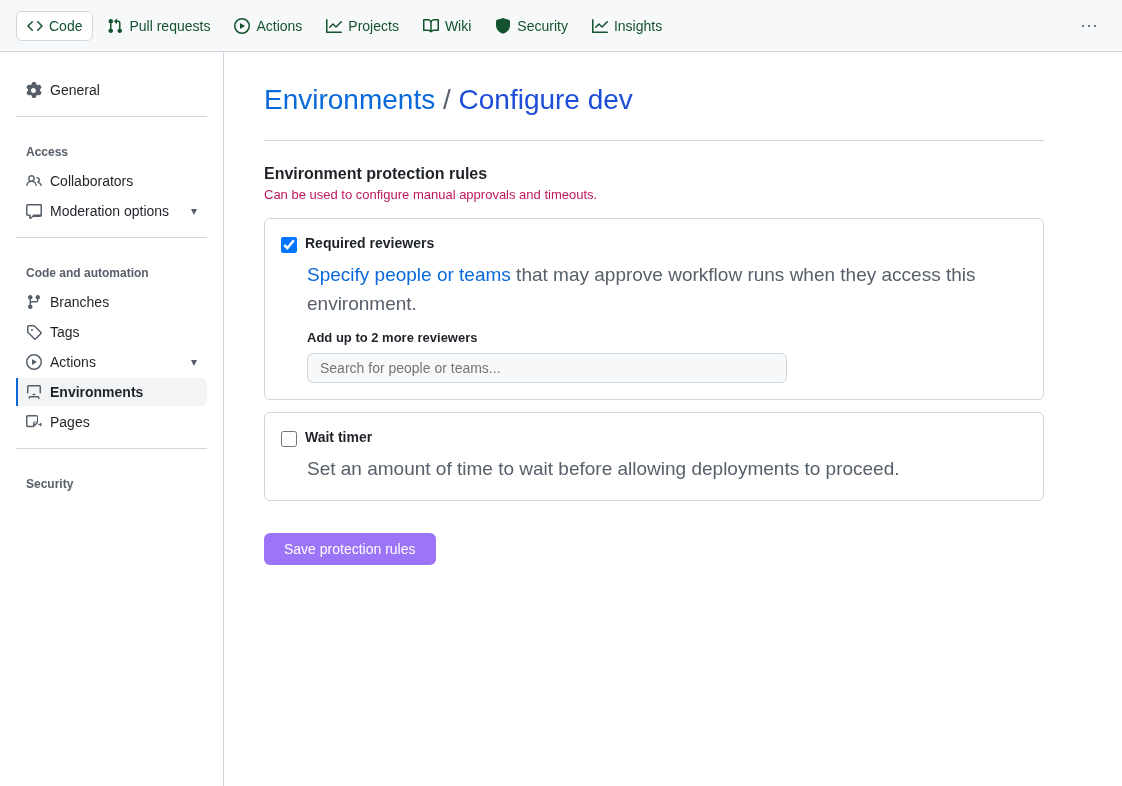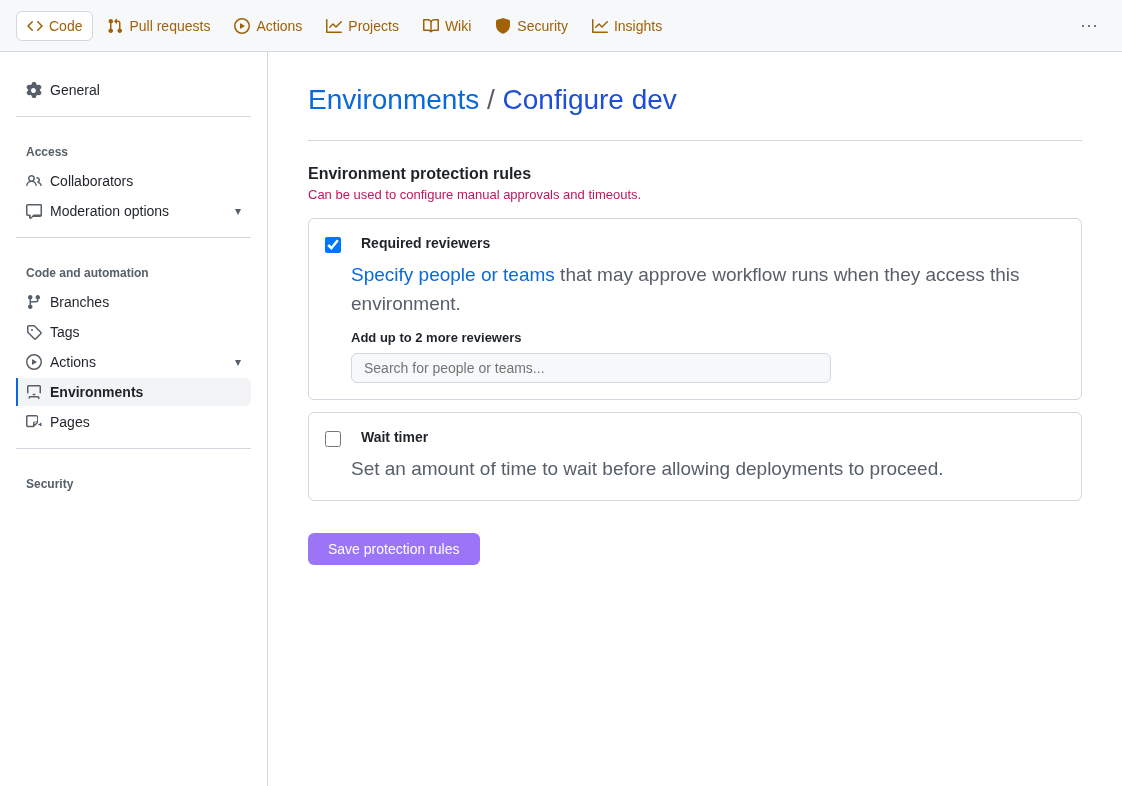--- a/index.html
+++ b/index.html
@@ -20,21 +20,21 @@
       background: #f6f8fa;
       gap: 4px;
     }
     .nav-item {
       display: flex;
       align-items: center;
       gap: 6px;
       padding: 6px 10px;
       border-radius: 6px;
       cursor: pointer;
-      color: #a16207;
+      color: #14532d;
       font-size: 14px;
       font-weight: 500;
       white-space: nowrap;
       text-decoration: none;
     }
     .nav-item.active {
       background: #ffffff;
       border: 1px solid #d0d7de;
     }
     .nav-icon {
@@ -55,21 +55,21 @@
     }
 
     
     .layout {
       display: flex;
       min-height: calc(100vh - 52px);
     }
 
     
     .sidebar {
-      width: 268px;
+      width: 224px;
       flex-shrink: 0;
       padding: 24px 16px;
       border-right: 1px solid #d0d7de;
     }
     .sidebar-item {
       display: flex;
       align-items: center;
       gap: 8px;
       padding: 6px 10px;
       border-radius: 6px;
@@ -155,21 +155,21 @@
     
     .rule-card {
       border: 1px solid #d0d7de;
       border-radius: 6px;
       padding: 16px;
       margin-bottom: 12px;
     }
     .rule-header {
       display: flex;
       align-items: flex-start;
-      gap: 20px;
+      gap: 8px;
       margin-bottom: 8px;
     }
     .rule-checkbox {
       width: 16px;
       height: 16px;
       margin-top: 2px;
       flex-shrink: 0;
       cursor: pointer;
     }
     .rule-title {

